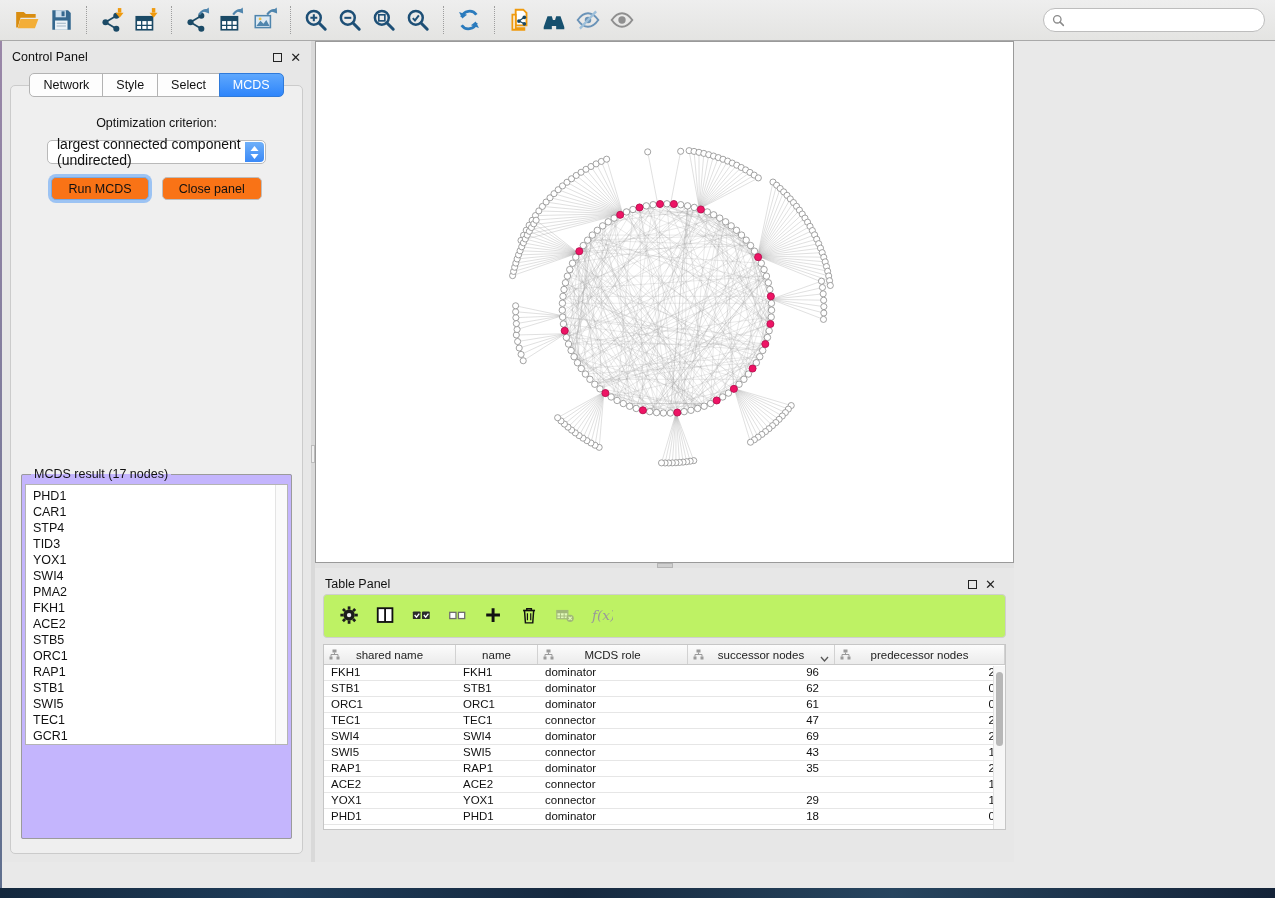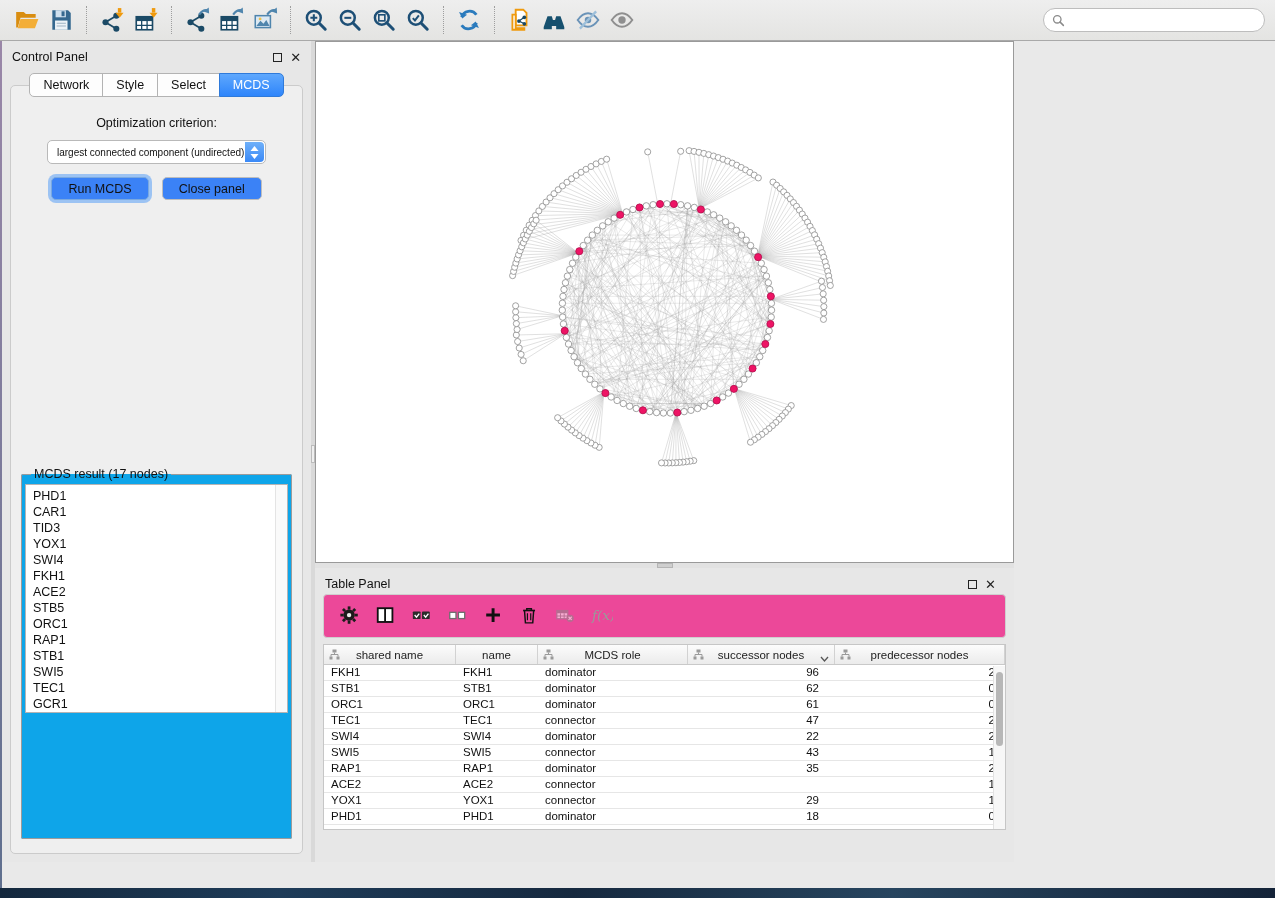--- a/index.html
+++ b/index.html
@@ -37,29 +37,29 @@
   .seg-tab { padding:4px 13px; background:#fdfdfd; border:1px solid #b3b3b3; margin-left:-1px; font-size:12.5px; cursor:pointer; color:#111; }
   .seg-tab:first-child { border-radius:5px 0 0 5px; margin-left:0; }
   .seg-tab:last-child { border-radius:0 5px 5px 0; }
   .seg-tab.active { background:linear-gradient(#5fa8fd,#2e85fb); color:#fff; border-color:#2f7ada; }
 
   .cp-content { margin:-12px 8px 8px 8px; flex:1; background:#efefef; border:1px solid #cbcbcb; border-radius:5px;
     padding:24px 10px 14px 10px; display:flex; flex-direction:column; }
   .opt-label { text-align:center; font-size:12.5px; margin-top:6px; color:#111; }
   .dropdown { margin:10px 26px 0 26px; height:24px; background:#fff; border:1px solid #b9b9b9; border-radius:5px;
     display:flex; align-items:center; padding-left:9px; cursor:pointer; position:relative; }
-  .dropdown .dd-value { font-size:10px; color:#111; }
+  .dropdown .dd-value { font-size:14px; color:#111; }
   .dd-stepper { position:absolute; right:1px; top:1px; bottom:1px; width:19px; border-radius:0 4px 4px 0;
     background:linear-gradient(#6fb0f9,#3a89f7); display:flex; flex-direction:column; align-items:center; justify-content:center; gap:1px; }
   .dd-stepper svg { width:9px; height:6px; }
   .btn-row { display:flex; justify-content:center; gap:13px; margin-top:13px; }
-  .btn { height:23px; padding:0 16px; background:#3b82f6; border:1px solid #bdbdbd; border-radius:5px; font-size:12.5px; color:#111; cursor:pointer; font-family:inherit; }
+  .btn { height:23px; padding:0 16px; background:#f97316; border:1px solid #bdbdbd; border-radius:5px; font-size:12.5px; color:#111; cursor:pointer; font-family:inherit; }
   .btn.focus-ring { box-shadow:0 0 0 3px rgba(100,165,245,.6); border-color:#7aa9e0; }
 
-  .result-box { margin-top:auto; height:372px; border:1px solid #9b9b9b; border-radius:2px; padding:3px; background:#0ea5e9; }
+  .result-box { margin-top:auto; height:372px; border:1px solid #9b9b9b; border-radius:2px; padding:3px; background:#c4b5fd; }
   .result-box legend { font-size:12.5px; padding:0 3px; margin-left:6px; color:#111; }
   .result-inner { position:relative; width:100%; height:100%; background:#fff; border:1px solid #b4b4b4; overflow:hidden; }
   .result-list { padding:3px 0 0 7px; }
   .result-list div { font-size:12.5px; line-height:16px; color:#111; }
   .list-scroll { position:absolute; right:0; top:0; bottom:0; width:12px; background:#fafafa; border-left:1px solid #e4e4e4; }
 
   
   .v-splitter { width:5px; background:#d9d9d9; position:relative; cursor:col-resize; }
   .v-splitter .handle { position:absolute; left:0; right:0; top:404px; height:18px; background:#efefef; border:1px solid #bbb; }
   .h-splitter { height:5px; background:#e2e2e2; position:relative; cursor:row-resize; }
@@ -76,21 +76,21 @@
   .light { width:12px; height:12px; border-radius:50%; }
   .light.red { background:#ff5f57; border:0.5px solid #e0443e; }
   .light.yellow { background:#febc2e; border:0.5px solid #d89c22; }
   .light.green { background:#28c840; border:0.5px solid #1ea433; }
   .win-title { position:absolute; left:0; right:0; text-align:center; font-size:11.5px; color:#222; pointer-events:none; }
   .net-canvas { flex:1; background:#fff; }
   .net-canvas svg { display:block; width:100%; height:100%; }
 
   
   .table-panel { flex:1; background:#e7e7e7; display:flex; flex-direction:column; padding:0 8px; position:relative; }
-  .tp-toolbar { height:44px; background:#ec4899; border:1px solid #cfcfcf; border-radius:4px; display:flex; align-items:center; padding:0 10px; gap:4px; }
+  .tp-toolbar { height:44px; background:#bef264; border:1px solid #cfcfcf; border-radius:4px; display:flex; align-items:center; padding:0 10px; gap:4px; }
   .tp-icon { width:32px; height:32px; display:flex; align-items:center; justify-content:center; cursor:pointer; }
   .tp-icon svg { width:22px; height:22px; }
   .tp-icon.disabled { cursor:default; }
 
   .ntable { margin-top:6px; height:186px; background:#fff; border:1px solid #c6c6c6; position:relative; overflow:hidden; }
   .thead { display:flex; height:20px; background:linear-gradient(#fcfcfc,#ebebeb); border-bottom:1px solid #c9c9c9; }
   .th { position:relative; display:flex; align-items:center; justify-content:center; border-right:1px solid #d2d2d2; font-size:11.5px; color:#222; flex:none; }
   .th .h-icon { position:absolute; left:5px; top:4px; }
   .th .sort { position:absolute; right:5px; top:7px; }
   .th.filler { flex:1; border-right:none; }
@@ -318,23 +318,25 @@
         <div class="btn-row">
           <button class="btn focus-ring">Run MCDS</button>
           <button class="btn">Close panel</button>
         </div>
         <fieldset class="result-box">
           <legend>MCDS result (17 nodes)</legend>
           <div class="result-inner">
             <div class="result-list" id="mcds-list">
                 <div>PHD1</div>
                 <div>CAR1</div>
+                <div>STP4</div>
                 <div>TID3</div>
                 <div>YOX1</div>
                 <div>SWI4</div>
+                <div>PMA2</div>
                 <div>FKH1</div>
                 <div>ACE2</div>
                 <div>STB5</div>
                 <div>ORC1</div>
                 <div>RAP1</div>
                 <div>STB1</div>
                 <div>SWI5</div>
                 <div>TEC1</div>
                 <div>GCR1</div>
               </div>
@@ -1141,21 +1143,21 @@
                 <div class="td left" style="width: 132px;">TEC1</div>
                 <div class="td left" style="width: 82px;">TEC1</div>
                 <div class="td left" style="width: 150px;">connector</div>
                 <div class="td right r-succ" style="width: 147px;">47</div>
                 <div class="td right r-pred" style="width: 170px;">2</div>
               </div>
               <div class="trow">
                 <div class="td left" style="width: 132px;">SWI4</div>
                 <div class="td left" style="width: 82px;">SWI4</div>
                 <div class="td left" style="width: 150px;">dominator</div>
-                <div class="td right r-succ" style="width: 147px;">22</div>
+                <div class="td right r-succ" style="width: 147px;">69</div>
                 <div class="td right r-pred" style="width: 170px;">2</div>
               </div>
               <div class="trow">
                 <div class="td left" style="width: 132px;">SWI5</div>
                 <div class="td left" style="width: 82px;">SWI5</div>
                 <div class="td left" style="width: 150px;">connector</div>
                 <div class="td right r-succ" style="width: 147px;">43</div>
                 <div class="td right r-pred" style="width: 170px;">1</div>
               </div>
               <div class="trow">

